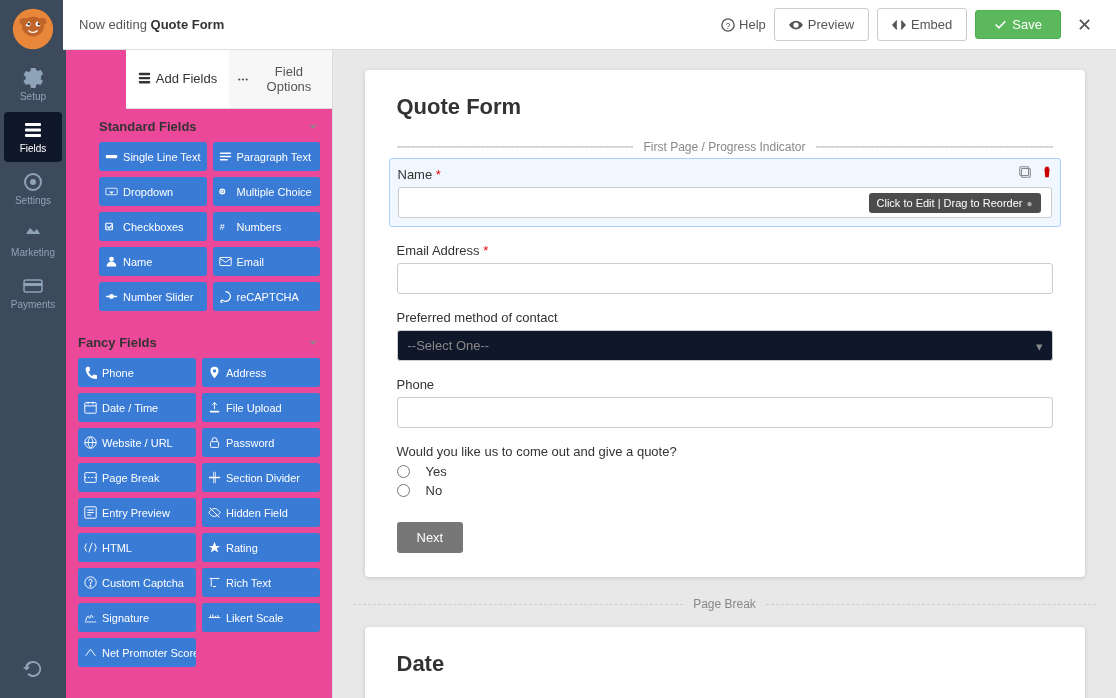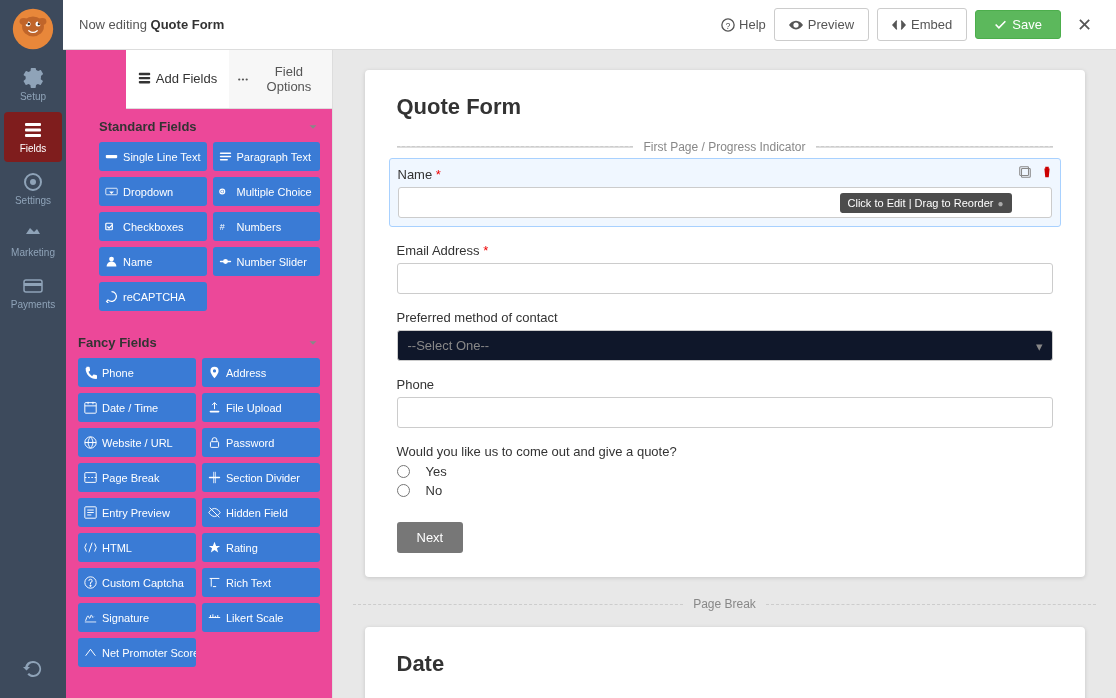--- a/index.html
+++ b/index.html
@@ -27,21 +27,21 @@
       flex-direction: column;
       align-items: center;
       color: #8fa3b8;
       padding: 8px 4px;
       cursor: pointer;
       border-radius: 4px;
       width: 58px;
       font-size: 10px;
       gap: 3px;
     }
-    .nav-item.active { color: #fff; background: #7f1d1d; }
+    .nav-item.active { color: #fff; background: #0f172a; }
     .nav-item svg { width: 20px; height: 20px; }
 
     
     .fields-panel {
       width: 267px;
       background: #ec4899;
       border-right: 1px solid #ddd;
       display: flex;
       flex-direction: column;
       flex-shrink: 0;
@@ -279,21 +279,21 @@
       background: none;
       border: none;
       cursor: pointer;
       color: #888;
       font-size: 14px;
       padding: 2px;
     }
     .field-action-btn.delete { color: #c00; }
     .click-hint {
       position: absolute;
-      right: 48px;
+      right: 19px;
       top: 34px;
       background: rgba(0,0,0,0.7);
       color: #fff;
       font-size: 11px;
       padding: 4px 8px;
       border-radius: 3px;
       white-space: nowrap;
       display: flex;
       align-items: center;
       gap: 4px;
@@ -506,20 +506,27 @@
         Numbers
       </button>
       <button class="field-btn">
         <svg width="13" height="13" viewBox="0 0 16 16" fill="white">
             <circle cx="8" cy="5" r="3"></circle>
             <path d="M2 14c0-3.3 2.7-6 6-6s6 2.7 6 6"></path>
           </svg>
         Name
       </button>
       <button class="field-btn">
+        <svg width="13" height="13" viewBox="0 0 16 16" fill="none" stroke="white" stroke-width="1.2">
+            <rect x="1" y="3" width="14" height="10" rx="1"></rect>
+            <path d="M1 4l7 5 7-5"></path>
+          </svg>
+        Email
+      </button>
+      <button class="field-btn">
         <svg width="13" height="13" viewBox="0 0 16 16" fill="white">
             <rect x="1" y="7" width="14" height="2" rx="1"></rect>
             <circle cx="8" cy="8" r="3" fill="white"></circle>
           </svg>
         Number Slider
       </button>
       <button class="field-btn">
         <svg width="13" height="13" viewBox="0 0 16 16" fill="none" stroke="white" stroke-width="1.5">
             <path d="M8 2a6 6 0 1 1-4.2 10.2"></path>
             <path d="M4 12l-2 2 2 2"></path>

